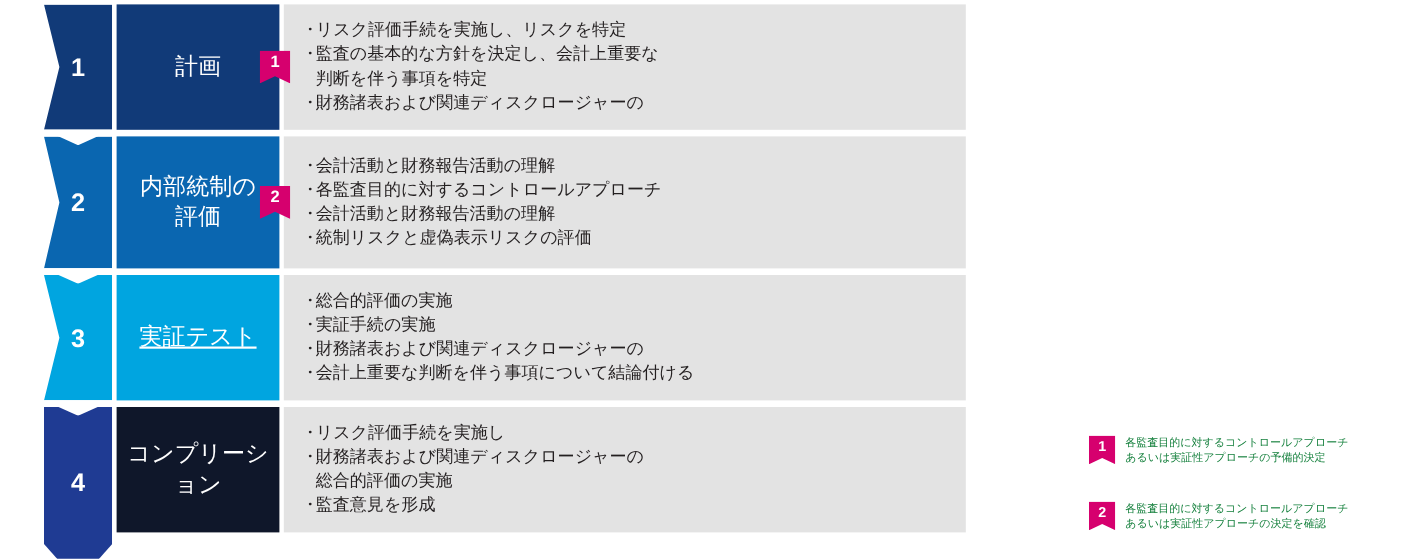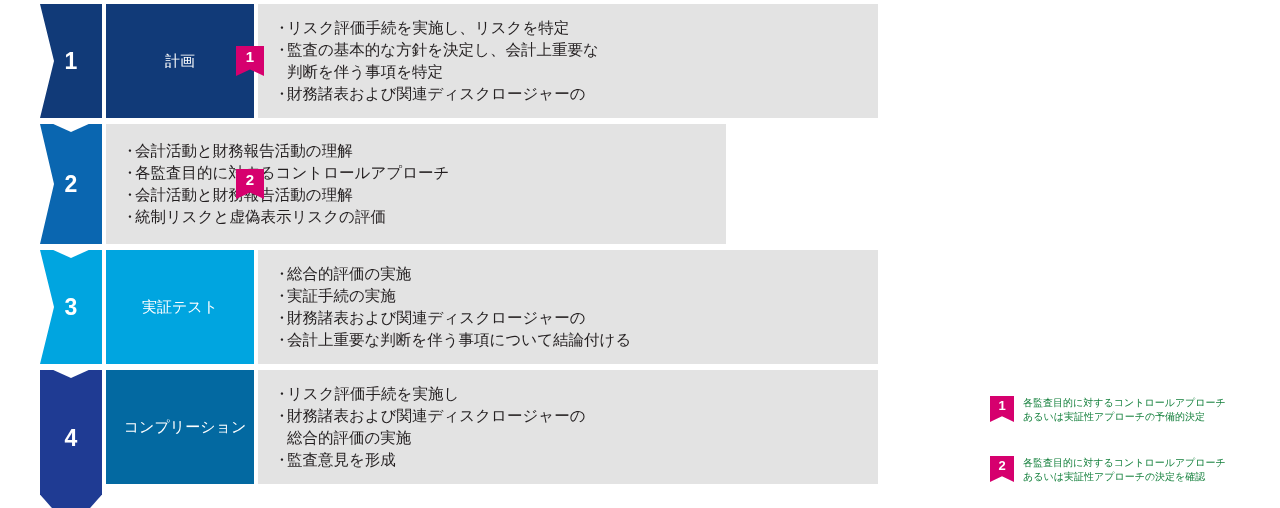--- a/index.html
+++ b/index.html
@@ -77,21 +77,21 @@
   .phase {
     position: relative;
     width: 148px;
     flex: 0 0 148px;
     margin-left: 4px;
     display: flex;
     align-items: center;
     justify-content: center;
     text-align: center;
     color: #ffffff;
-    font-size: 15px;
+    font-size: 21px;
     line-height: 1.35;
     padding: 0 6px;
     box-sizing: border-box;
   }
 
   
   .content {
     position: relative;
     flex: 0 0 auto;
     width: 620px;
@@ -208,20 +208,24 @@
       <span>1</span>
     </div>
   </div>
 
   <div class="notch" style="top:118px;"></div>
 
   <div class="row row-2">
     <div class="num-chevron" style="background:#0a66b0;">
       <span class="num-label">2</span>
     </div>
+    <div class="phase" style="background:#0a66b0;">
+      <span style="white-space:pre-line;">内部統制の
+評価</span>
+    </div>
     <div class="content">
       <div class="bullet">
         <span class="dot">・</span>
         <span class="btext">会計活動と財務報告活動の理解</span>
       </div>
       <div class="bullet">
         <span class="dot">・</span>
         <span class="btext">各監査目的に対するコントロールアプローチ</span>
       </div>
       <div class="bullet">
@@ -237,21 +241,21 @@
       <span>2</span>
     </div>
   </div>
 
   <div class="notch" style="top:244px;"></div>
 
   <div class="row row-3">
     <div class="num-chevron" style="background:#00a5e0;">
       <span class="num-label">3</span>
     </div>
-    <div class="phase" style="background:#00a5e0;">
+    <div class="phase" style="background:#00a5e0;text-decoration:underline;">
       <span>実証テスト</span>
     </div>
     <div class="content">
       <div class="bullet">
         <span class="dot">・</span>
         <span class="btext">総合的評価の実施</span>
       </div>
       <div class="bullet">
         <span class="dot">・</span>
         <span class="btext">実証手続の実施</span>
@@ -266,21 +270,21 @@
       </div>
     </div>
   </div>
 
   <div class="notch" style="top:364px;"></div>
 
   <div class="row row-4">
     <div class="num-chevron arrow-tip" style="background:#1f3b93;">
       <span class="num-label" style="margin-top:-22px;">4</span>
     </div>
-    <div class="phase" style="background:#0369a1;padding-left:16px;">
+    <div class="phase" style="background:#0f172a;">
       <span>コンプリーション</span>
     </div>
     <div class="content">
       <div class="bullet">
         <span class="dot">・</span>
         <span class="btext">リスク評価手続を実施し</span>
       </div>
       <div class="bullet">
         <span class="dot">・</span>
         <span class="btext">財務諸表および関連ディスクロージャーの

